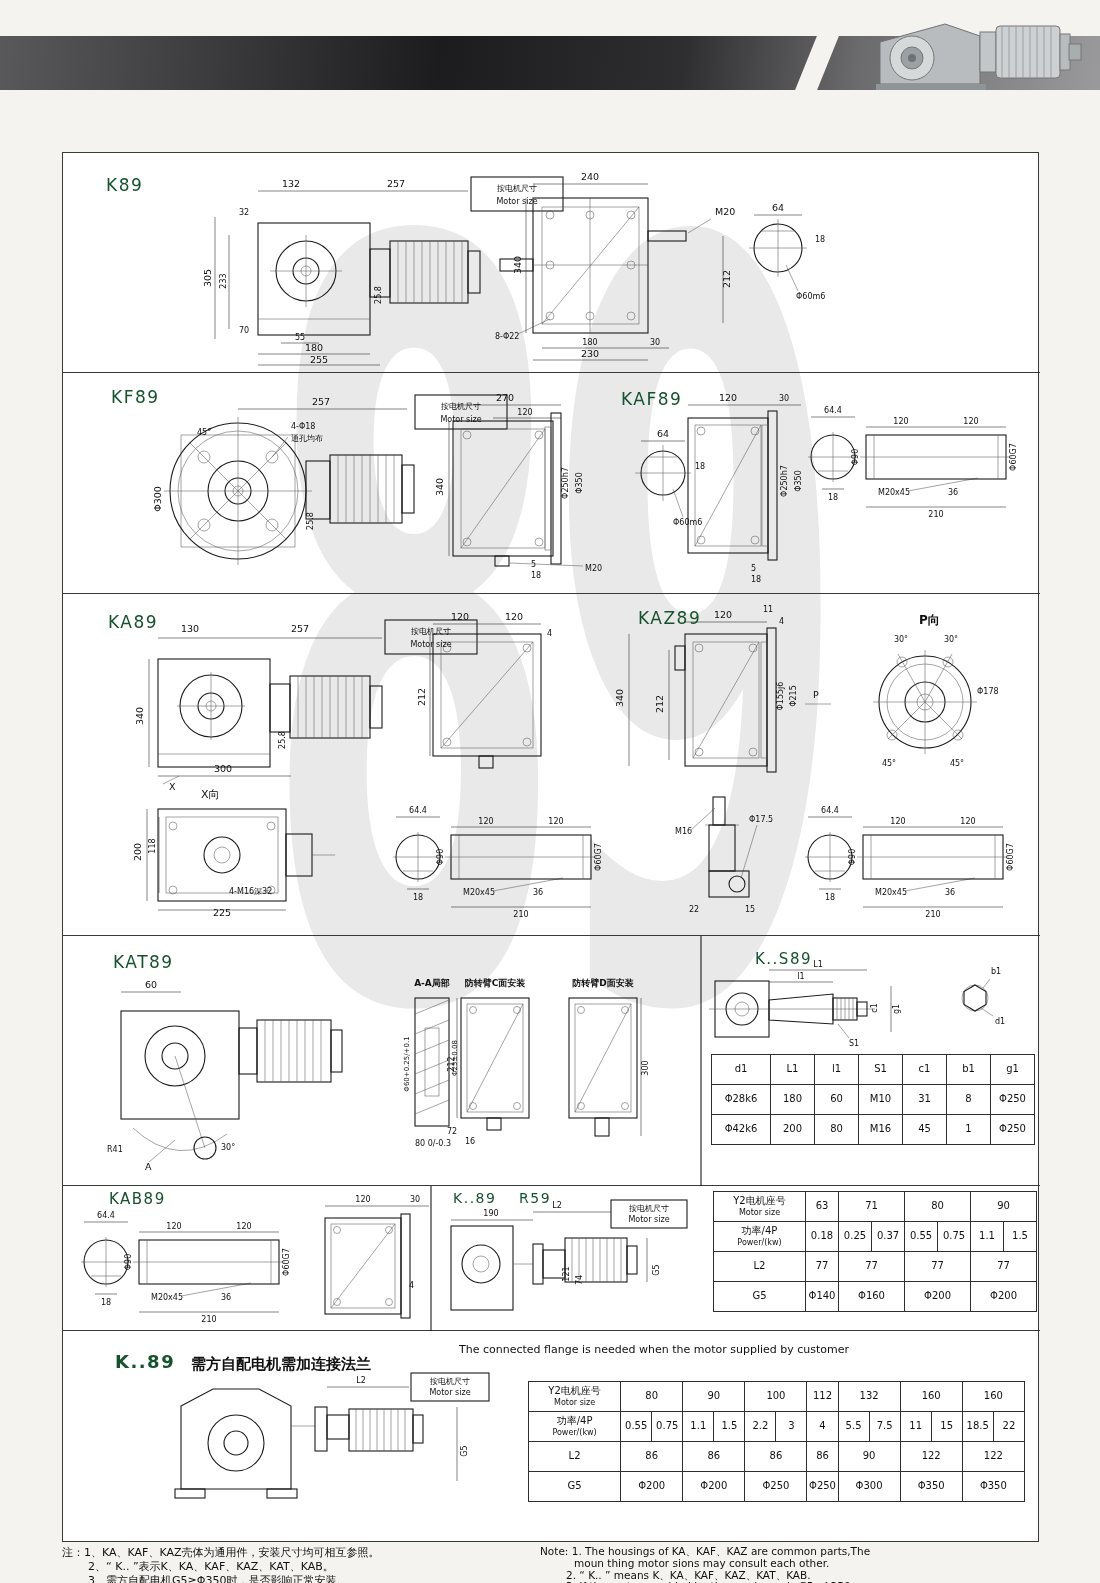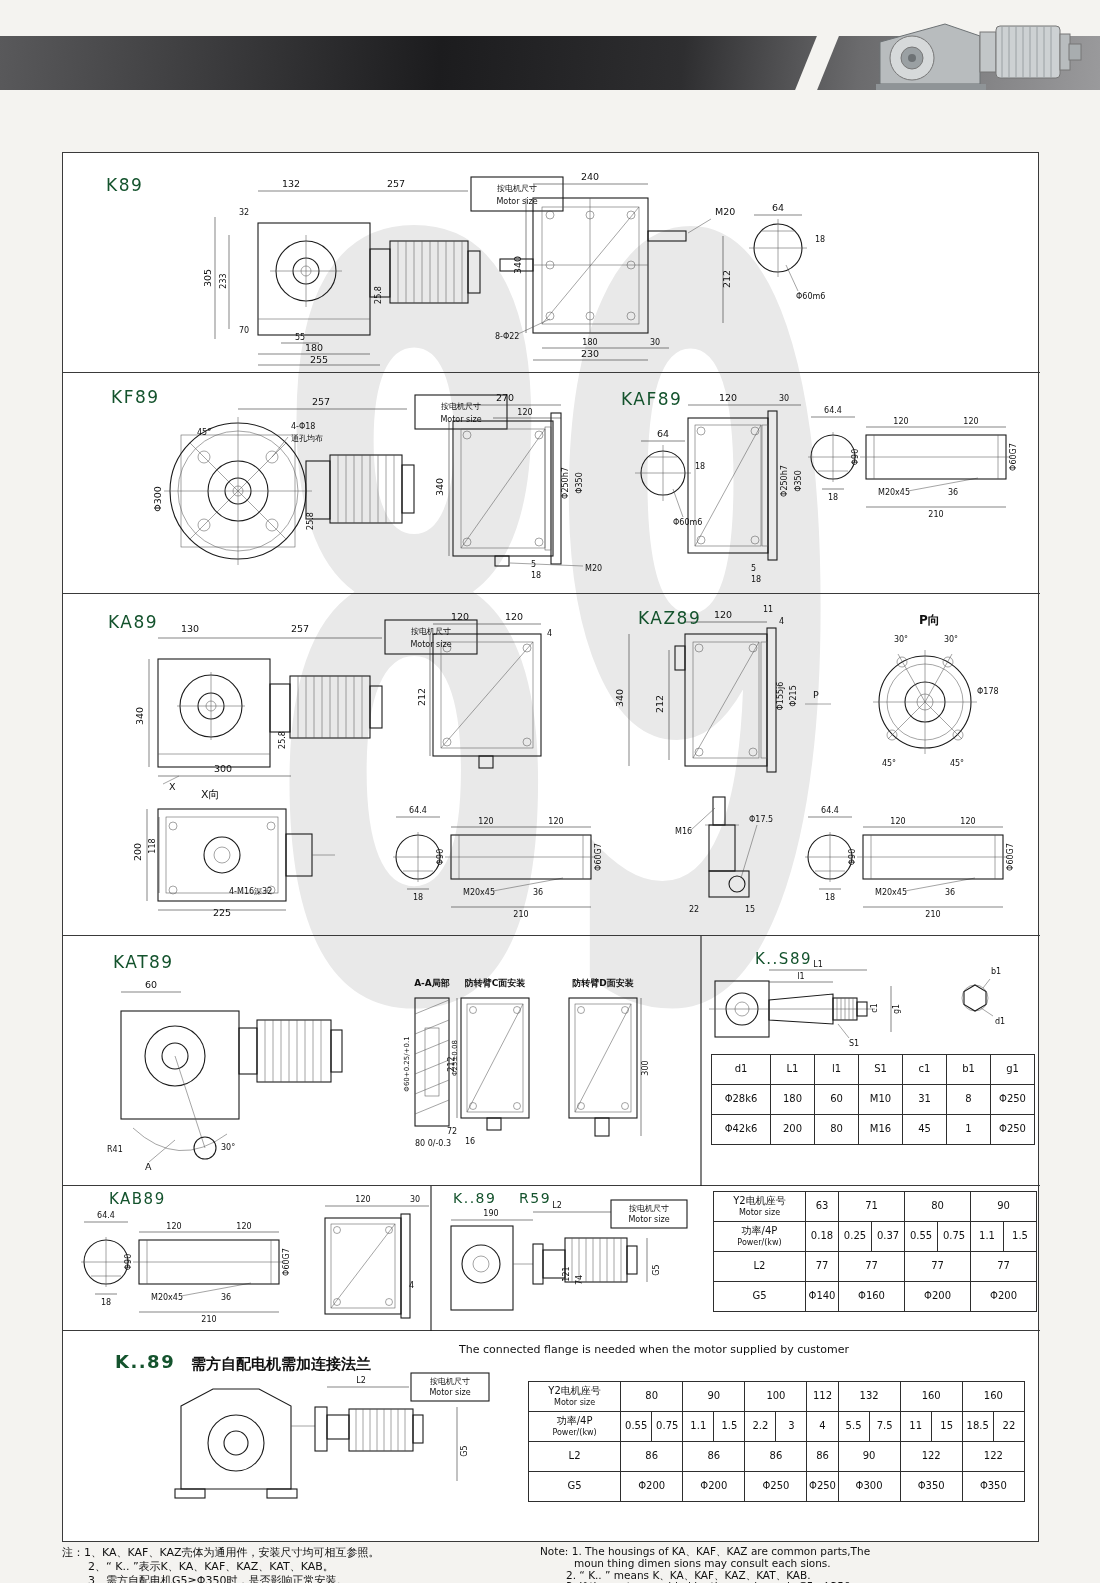--- a/index.html
+++ b/index.html
@@ -684,20 +684,20 @@
   </div>
 
   <div class="notes">
     <div class="ncn">
       <div>注：1、KA、KAF、KAZ壳体为通用件，安装尺寸均可相互参照。</div>
       <div class="ind">2、“ K.. ”表示K、KA、KAF、KAZ、KAT、KAB。</div>
       <div class="ind">3、需方自配电机G5≥Φ350时，是否影响正常安装。</div>
     </div>
     <div class="nen">
       <div>Note: 1. The housings of KA、KAF、KAZ are common parts,The</div>
-      <div class="ind2">moun thing dimen sions may consult each sions.</div>
+      <div class="ind2">moun thing motor sions may consult each other.</div>
       <div class="ind">2. “ K.. ” means K、KA、KAF、KAZ、KAT、KAB.</div>
       <div class="ind">3. If the motor provided by the purchaser is G5≥Φ350,</div>
 
     </div>
   </div>
 
 </div>
 
 </body></html>

